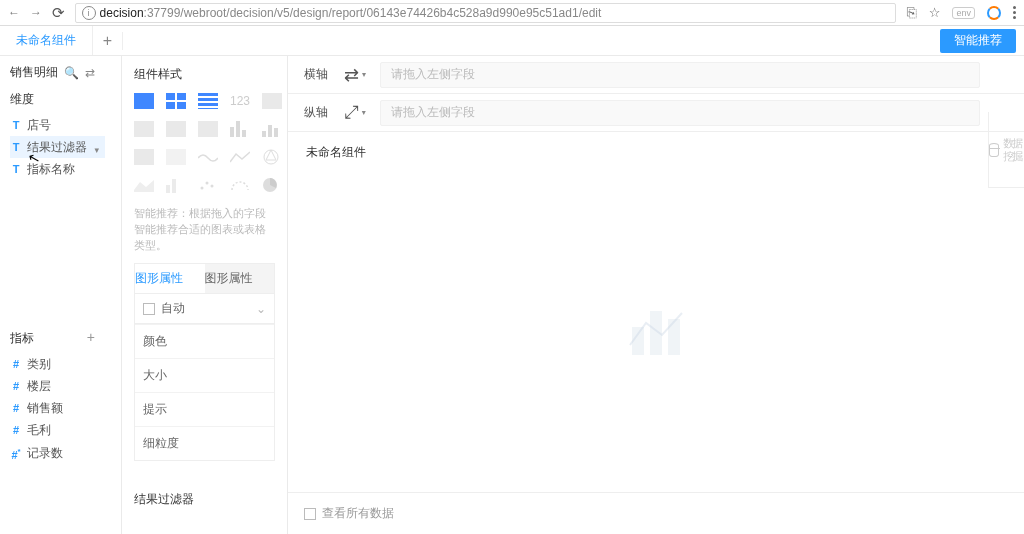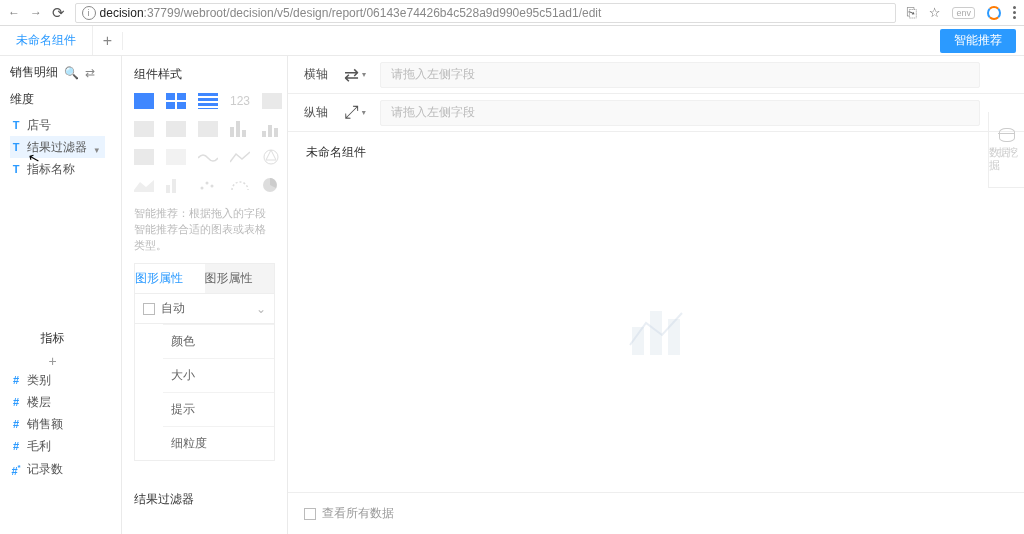--- a/index.html
+++ b/index.html
@@ -35,21 +35,21 @@
   .section-title{ color:#333; margin:10px 0 6px; font-size:12px;}
   .dim-list .item{ display:flex; align-items:center; gap:5px; padding:2px 4px 2px 0; color:#555; font-size:12px; line-height:18px; position:relative;}
   .dim-list .item.selected{ background:#eaf4ff;}
   .dim-list .item .tri{ position:absolute; right:6px; top:5px; color:#888; font-size:9px;}
   .clock-icon { width:12px;height:12px;border:1px solid #2b9aff;border-radius:50%;position:relative;}
   .clock-icon:before{content:"";position:absolute;left:5px;top:2px;width:1px;height:4px;background:#2b9aff;}
   .clock-icon:after{content:"";position:absolute;left:5px;top:5px;width:3px;height:1px;background:#2b9aff;}
   .t-badge{ color:#2b9aff; font-family:Arial; font-weight:bold; font-size:11px; width:12px; text-align:center;}
   .hash-badge{ color:#2b9aff; font-family:Arial; font-weight:bold; font-size:11px; width:12px; text-align:center;}
   .cursor-icon{ position:absolute; left:18px; top:13px; font-size:14px;color:#000;transform:rotate(-15deg);}
-  .sec-head{ display:flex; align-items:center; justify-content:space-between; padding-right:10px;flex-direction:column;}
+  .sec-head{ display:flex; align-items:center; justify-content:space-between; padding-right:10px;}
   .sec-head .plus{font-size:14px;color:#999;}
   
   .mid-col { width: 166px; border-right:1px solid #eaeaea; padding: 10px 12px 0; }
   .mid-col .label{ color:#333; margin-bottom:8px;}
   .chart-grid{ display:grid; grid-template-columns:repeat(5,24px); gap:8px 8px; margin-bottom:10px;}
   .chart-cell{ width:24px;height:20px;display:flex;align-items:center;justify-content:flex-start;}
   .ct-solid{ width:20px;height:16px;background:#3f87ff;}
   .ct-split{ width:20px;height:16px;background:#3f87ff; position:relative;}
   .ct-split:before{content:"";position:absolute;left:0;right:0;top:7px;height:2px;background:#fff;}
   .ct-split:after{content:"";position:absolute;top:0;bottom:0;left:9px;width:2px;background:#fff;}
@@ -59,33 +59,33 @@
   .ct-bars{display:flex;align-items:flex-end;gap:2px;height:16px;}
   .ct-bars span{width:4px;background:#d9d9d9;}
   .hint{ color:#bbb; font-size:11px; line-height:16px; margin-bottom:10px;}
   .attr-tabs{ display:flex; border:1px solid #eee;}
   .attr-tabs .at{ flex:1; text-align:left; padding:6px 0; font-size:12px; cursor:pointer;}
   .attr-tabs .at.active{ color:#2b9aff; background:#fff;}
   .attr-tabs .at:not(.active){ background:#f4f4f4; color:#666;}
   .auto-row{ border:1px solid #eee; border-top:none; display:flex; align-items:center; padding:6px 8px; gap:6px; color:#666;}
   .auto-row .cb{ width:12px;height:12px;border:1px solid #bbb;}
   .auto-row .chev{ margin-left:auto;color:#bbb;}
-  .prop-list{ border:1px solid #eee; border-top:none;padding-left:28px;}
+  .prop-list{ border:1px solid #eee; border-top:none;}
   .prop-item{ padding:8px; border-top:1px solid #f2f2f2; color:#666; font-size:12px;}
   .filter-sec{ margin-top:30px;}
   
   .main-col{ flex:1; display:flex; flex-direction:column;}
   .axis-rows{}
   .axis-row{ display:flex; align-items:center; border-bottom:1px solid #eee; height:38px;}
   .axis-label{ width:50px; padding-left:16px; color:#555;}
   .axis-icon{ width:34px; display:flex; align-items:center; justify-content:center; gap:1px; color:#555;}
   .axis-icon .glyph{font-size:18px; font-weight:300;}
   .axis-icon .tri{font-size:8px;color:#888; margin-left:2px;}
   .axis-drop{ flex:1; margin:5px 8px; background:#f9f9f9; border:1px solid #f0f0f0; height:26px; display:flex; align-items:center; padding:0 10px; color:#bbb; border-radius:2px;}
-  .side-mining{ position:absolute; right:0; top:56px; width:36px; height:76px; display:flex; flex-direction:column; align-items:center; justify-content:center; border-left:1px solid #eee; border-bottom:1px solid #eee; color:#ccc; gap:4px;}
+  .side-mining{ position:absolute; right:0; top:56px; width:36px; height:76px; display:flex; flex-direction:row; align-items:center; justify-content:center; border-left:1px solid #eee; border-bottom:1px solid #eee; color:#ccc; gap:4px;}
   .side-mining .db-icon{ width:16px;height:14px; border:1.5px solid #ccc; border-radius:7px/4px; position:relative;}
   .side-mining .db-icon:before{content:"";position:absolute;left:-1.5px;right:-1.5px;top:4px;height:1.5px;background:#ccc;}
   .side-mining .txt{ font-size:11px; line-height:13px; color:#ccc;}
   .canvas-title{ padding:12px 18px; color:#333; font-size:12px;}
   .canvas-body{ flex:1; display:flex; align-items:center; justify-content:center;}
   .placeholder-chart{ display:flex; align-items:flex-end; gap:6px; opacity:0.25;}
   .placeholder-chart .bar{ width:12px; background:#c7d4e3;}
   .placeholder-chart .b1{height:28px;}
   .placeholder-chart .b2{height:44px;}
   .placeholder-chart .b3{height:36px;}

